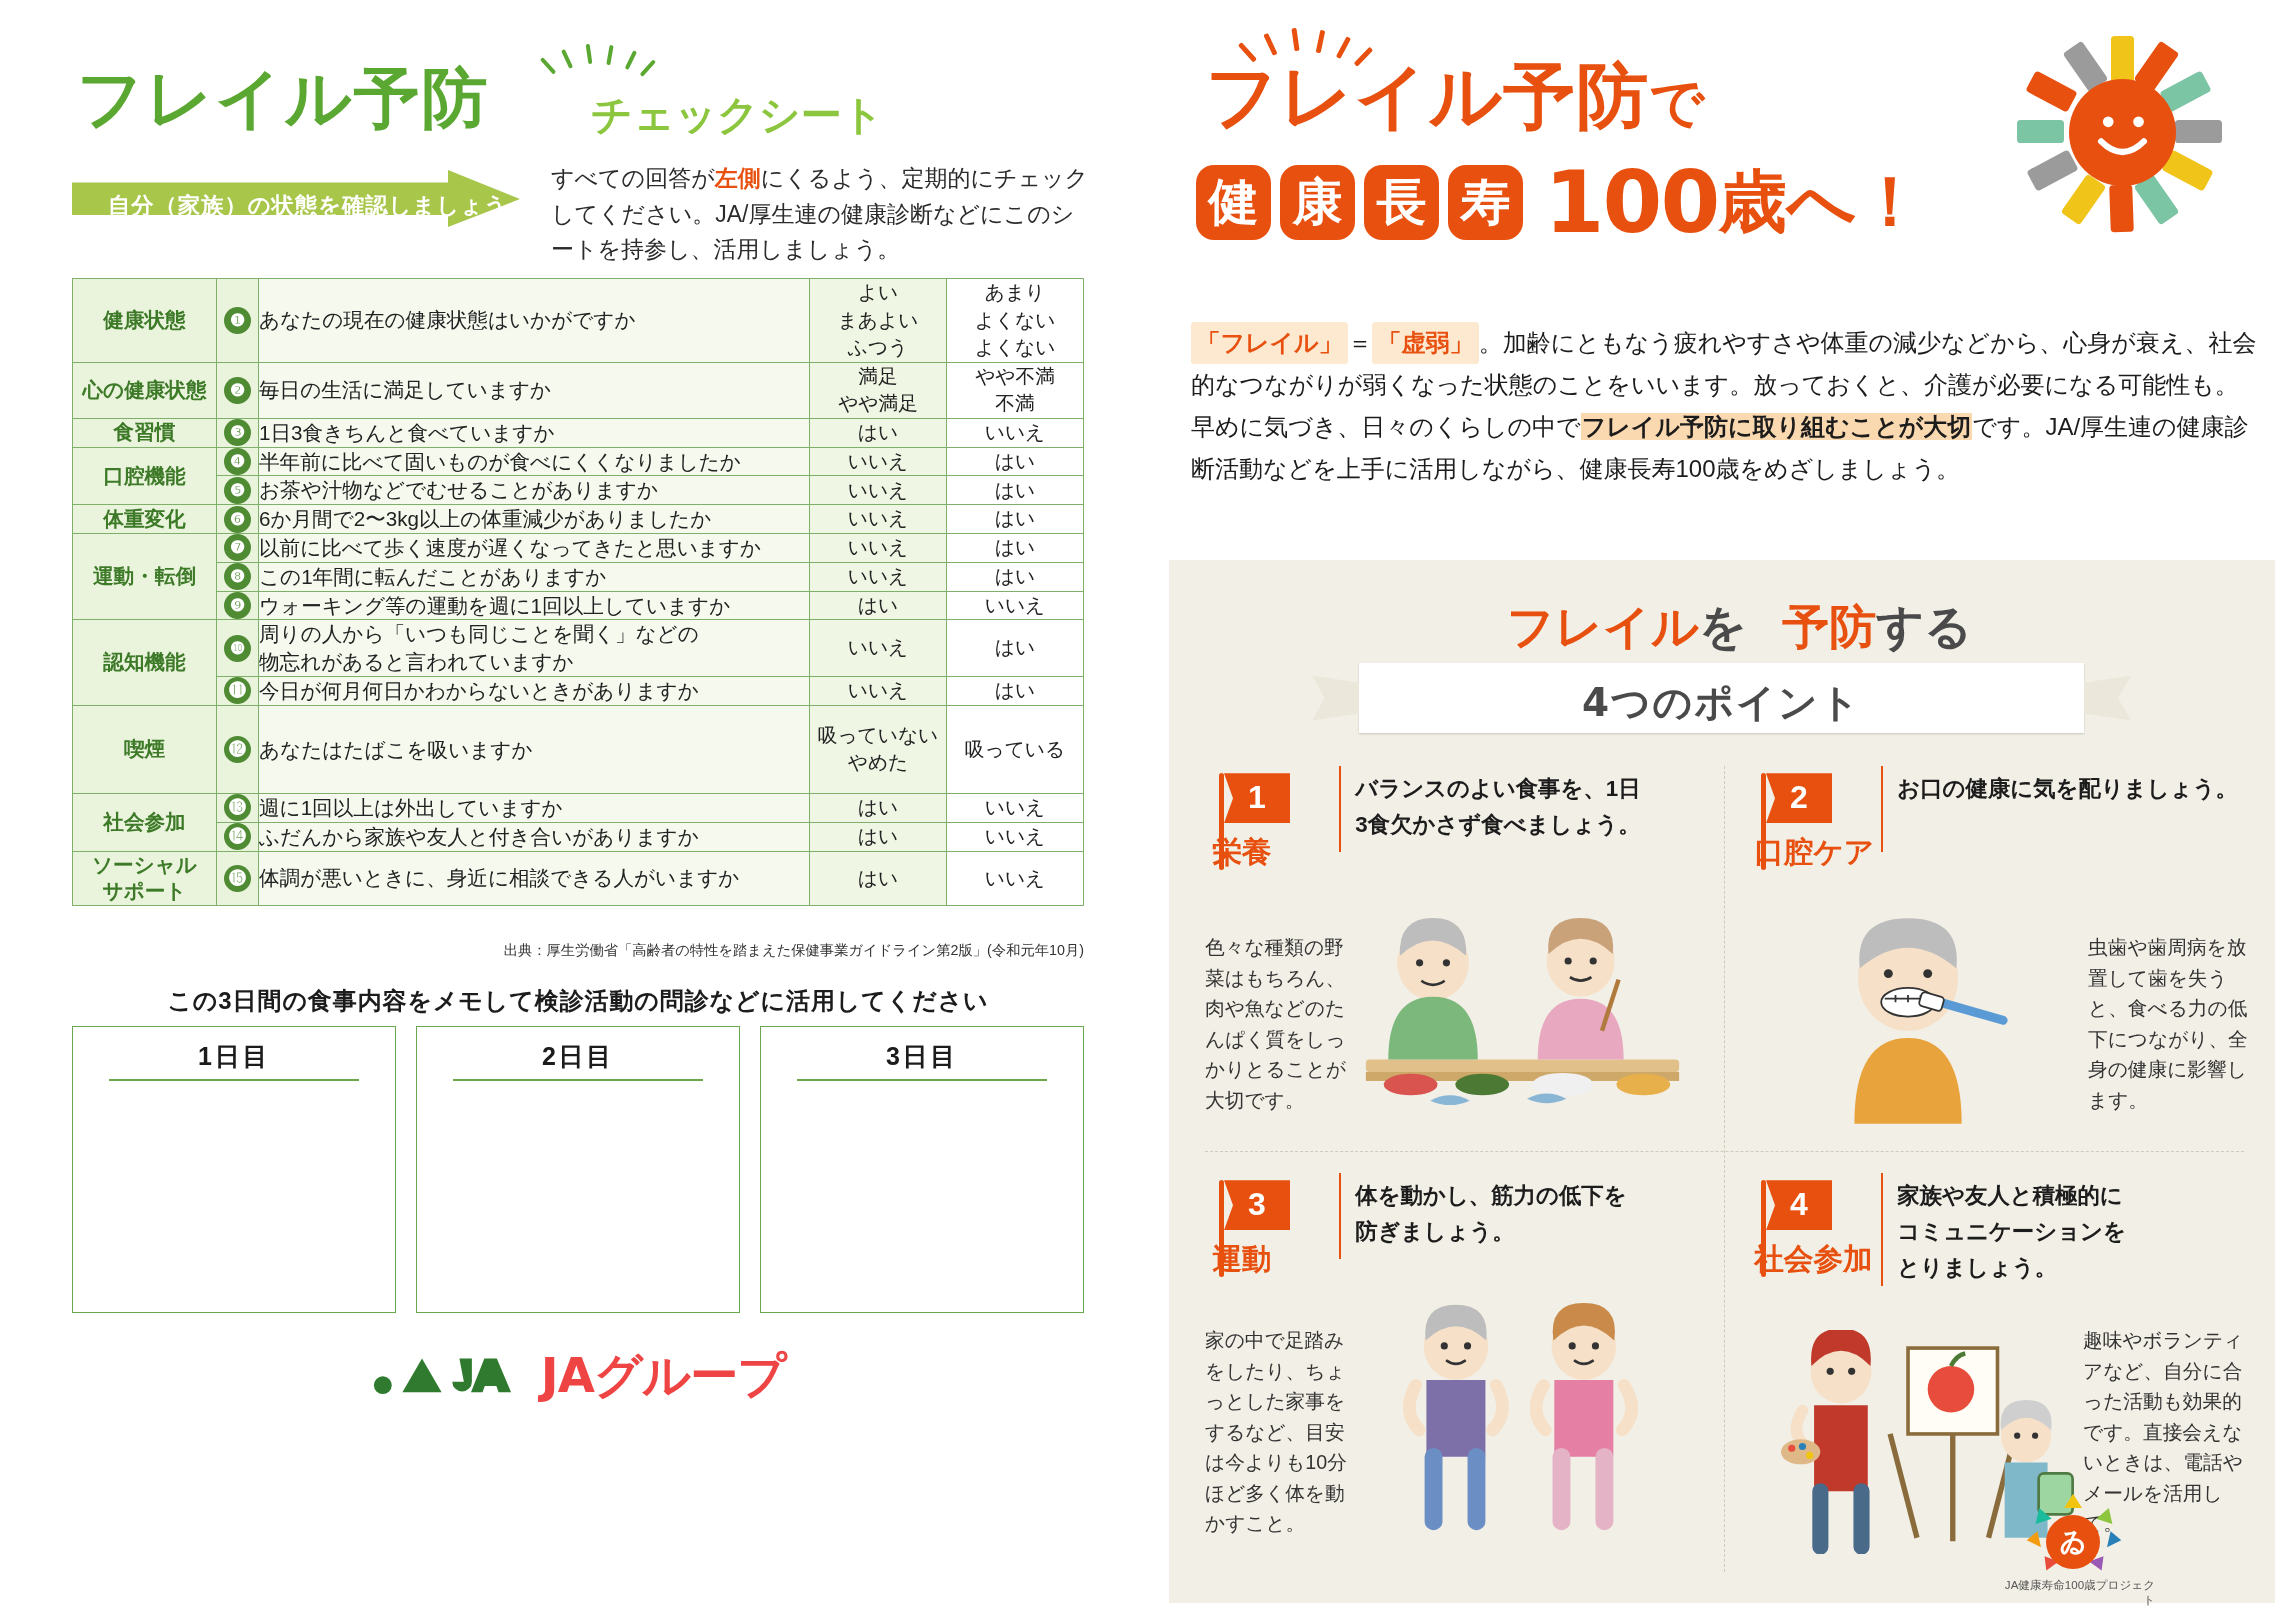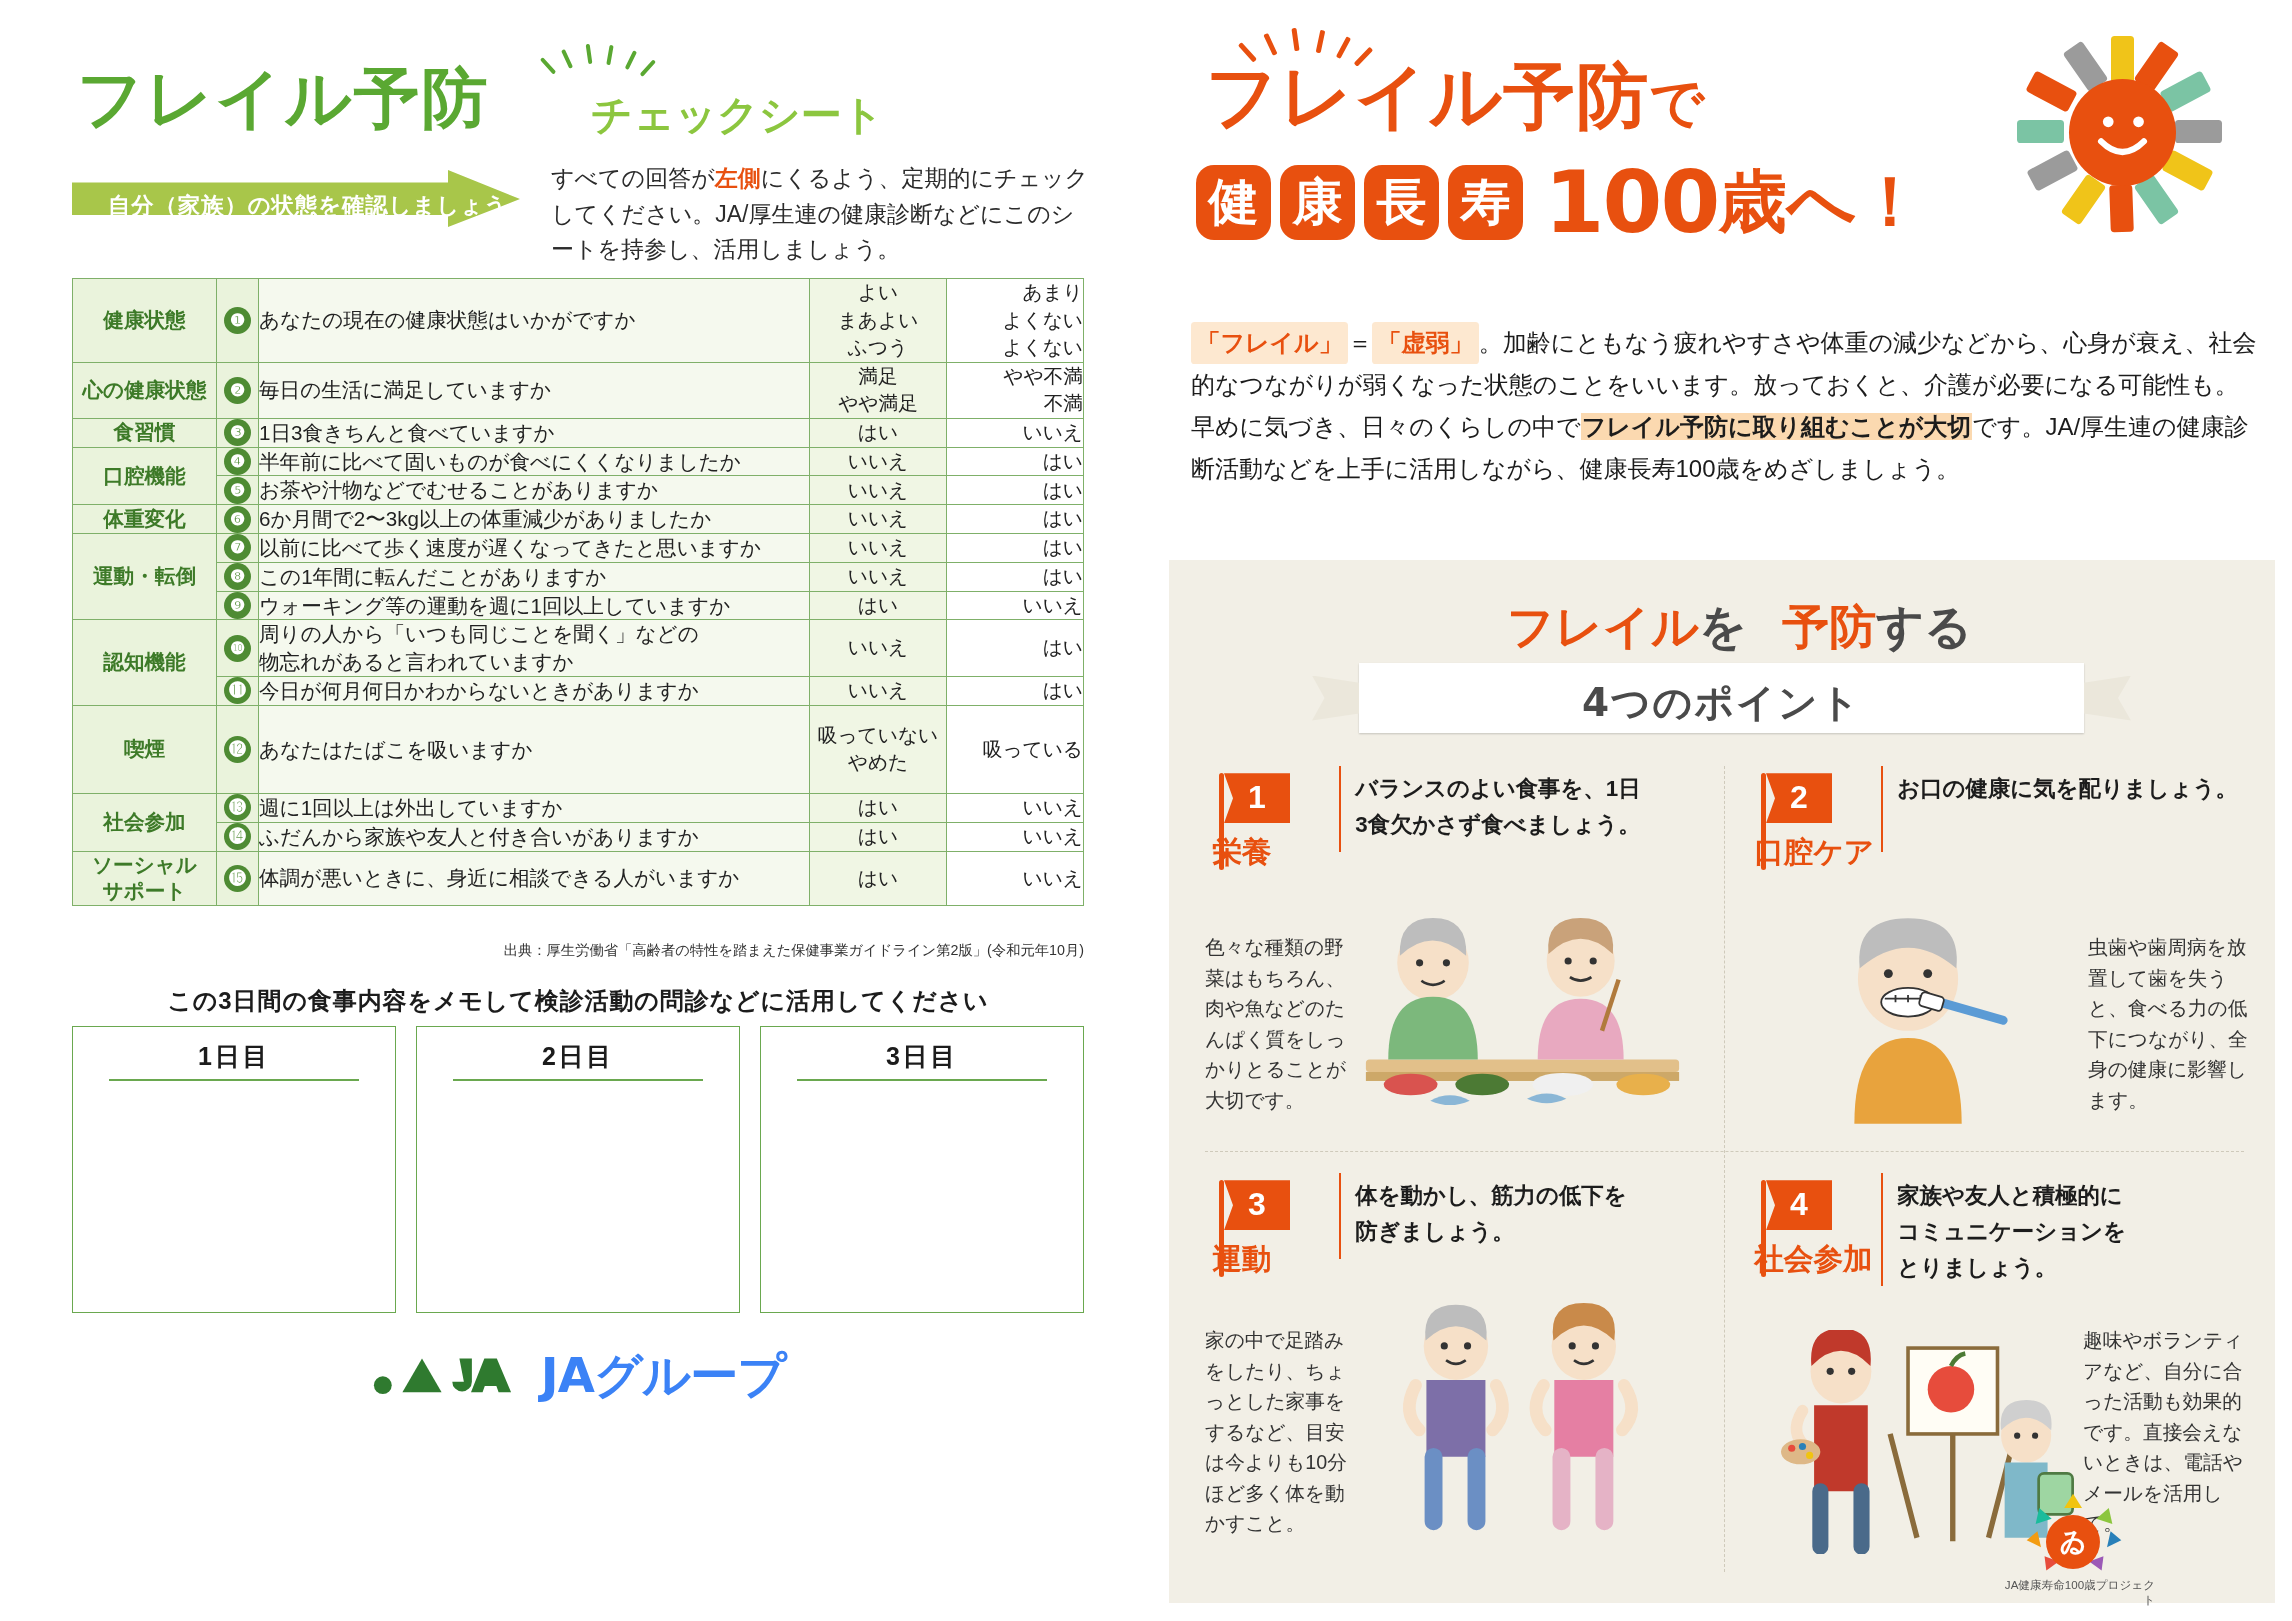--- a/index.html
+++ b/index.html
@@ -57,21 +57,21 @@
   }
   .num{
     background:#eaf3dc;width:41px;text-align:center;
   }
   .numc{
     display:inline-block;width:27px;height:27px;border-radius:50%;background:#4e8b33;color:#fff;
     font-size:17px;line-height:27px;text-align:center;font-weight:bold;
   }
   .q{background:#f5f9ee;padding:8px 12.5px;font-size:20.6px;line-height:1.35;}
   .a1{background:#f0f6e4;text-align:center;width:136px;font-size:19.7px;line-height:1.4;padding:6.3px 0;}
-  .a2{background:#ffffff;text-align:right;width:136px;font-size:19.7px;line-height:1.4;padding:6.3px 0;}
+  .a2{background:#ffffff;text-align:center;width:136px;font-size:19.7px;line-height:1.4;padding:6.3px 0;}
   .src{
     position:absolute;left:9px;top:905px;width:1012px;text-align:right;font-size:14.3px;color:#333;
   }
   .memo-title{
     position:absolute;left:9px;top:949px;width:1012px;text-align:center;font-size:24px;color:#1c1c1c;
     font-weight:bold;letter-spacing:0.9px;
   }
   .boxes{position:absolute;left:9px;top:990px;width:1012px;height:287px;display:flex;gap:19.7px;border-radius:10px;}
   .box{
     flex:1;border:1.8px solid #6aa84f;position:relative;background:#fff;
@@ -79,21 +79,21 @@
   .box .bt{
     position:absolute;left:0;right:0;top:12.5px;text-align:center;font-size:25px;font-weight:bold;color:#1c1c1c;
     letter-spacing:2.7px;
   }
   .box .bline{position:absolute;left:36px;right:36px;top:52px;height:1.8px;background:#6aa84f;}
   .ja-logo{
     position:absolute;left:0;right:0;top:1308px;text-align:center;
   }
   .ja-mark{display:inline-block;vertical-align:middle;}
   .ja-text{
-    display:inline-block;vertical-align:middle;font-size:48px;font-weight:bold;color:#3b82f6;
+    display:inline-block;vertical-align:middle;font-size:48px;font-weight:bold;color:#ef4444;
     letter-spacing:-0.9px;margin-left:5.4px;font-family:"DejaVu Sans", sans-serif;text-align:right;
   }
   
   .right{width:1142px;height:1621px;position:relative;background:#ffffff;}
   .r-head{position:absolute;left:36px;top:27px;width:1075px;height:269px;}
   .rt1{
     position:absolute;left:18px;top:22.4px;font-size:72px;font-weight:bold;color:#e8500f;
     font-family:"DejaVu Sans", sans-serif;letter-spacing:0.9px;
   }
   .rt1 .sm{font-size:54px;}

